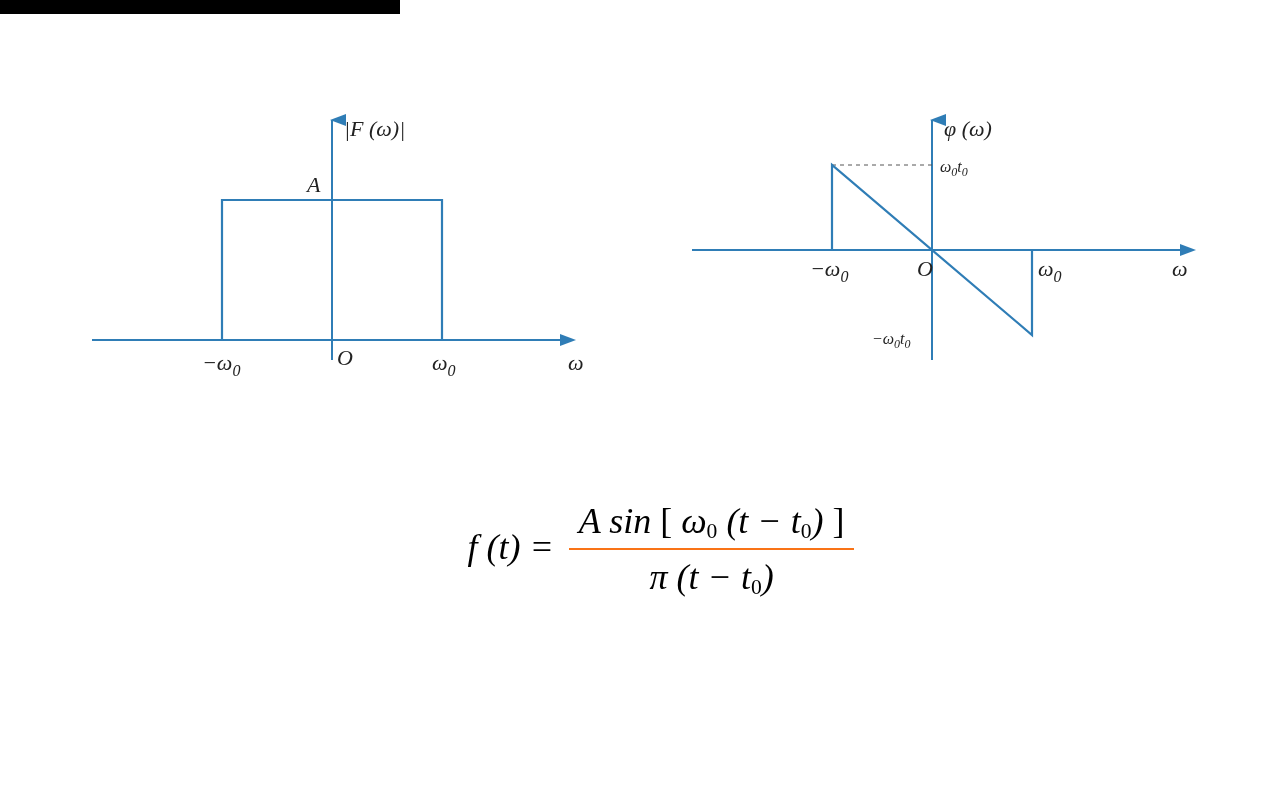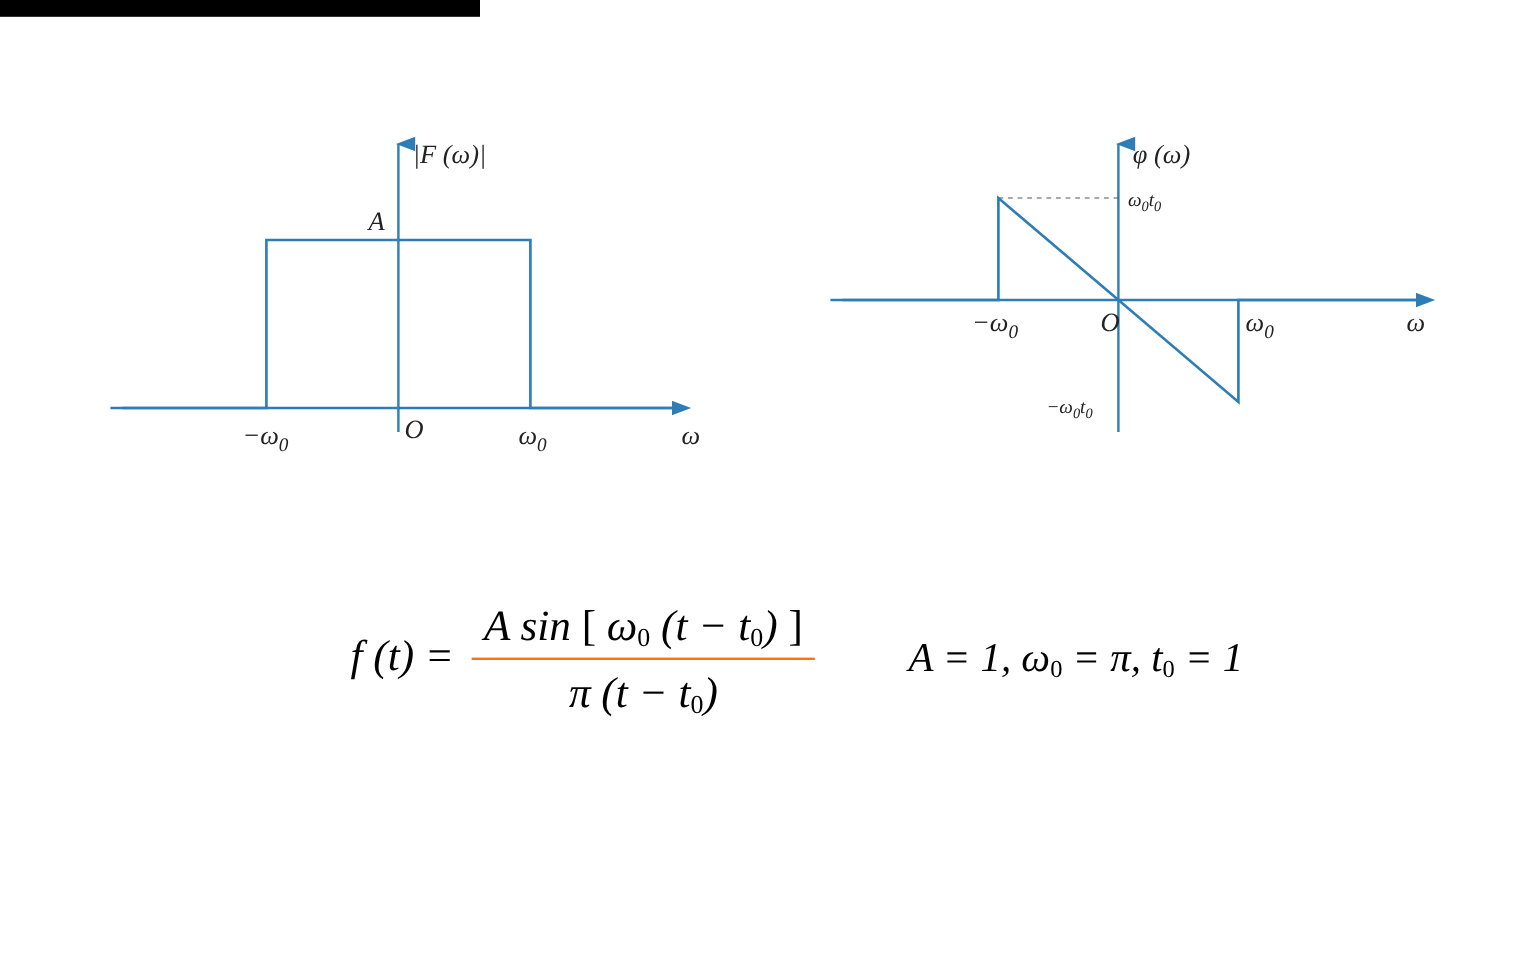--- a/index.html
+++ b/index.html
@@ -135,18 +135,13 @@
         <span class="br">[</span>
         <span>ω</span><span class="sub">0</span>
         <span> (t − t</span><span class="sub">0</span><span>)</span>
         <span class="br">]</span>
       </span>
       <span class="den">
         <span>π (t − t</span><span class="sub">0</span><span>)</span>
       </span>
     </span>
   </div>
-  <div class="params">
-    <span>A = 1, ω</span><span class="sub">0</span>
-    <span> = π, t</span><span class="sub">0</span>
-    <span> = 1</span>
-  </div>
 </div>
 
 </body></html>

